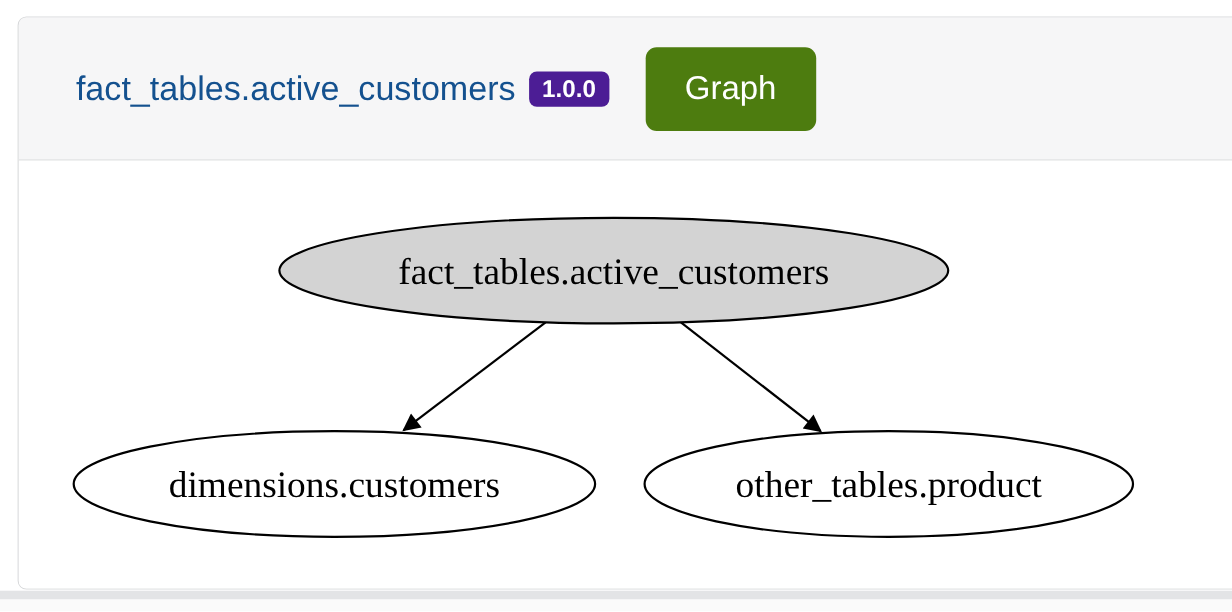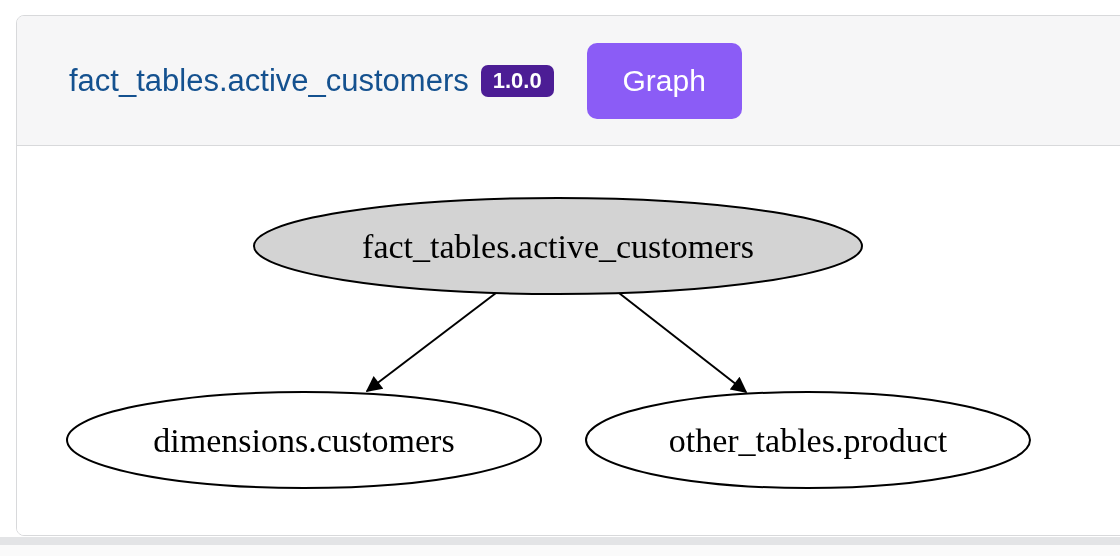--- a/index.html
+++ b/index.html
@@ -49,21 +49,21 @@
     font-size: 22px;
     font-weight: 700;
     line-height: 32px;
     height: 32px;
     padding: 0 12px;
     border-radius: 7px;
     display: inline-block;
   }
   .graph-btn {
     margin-left: 33px;
-    background: #8b5cf6;
+    background: #4d7c0f;
     color: #ffffff;
     font-family: "Liberation Sans", sans-serif;
     font-size: 30px;
     font-weight: 500;
     border: none;
     border-radius: 10px;
     height: 76px;
     width: 155px;
     cursor: pointer;
   }

